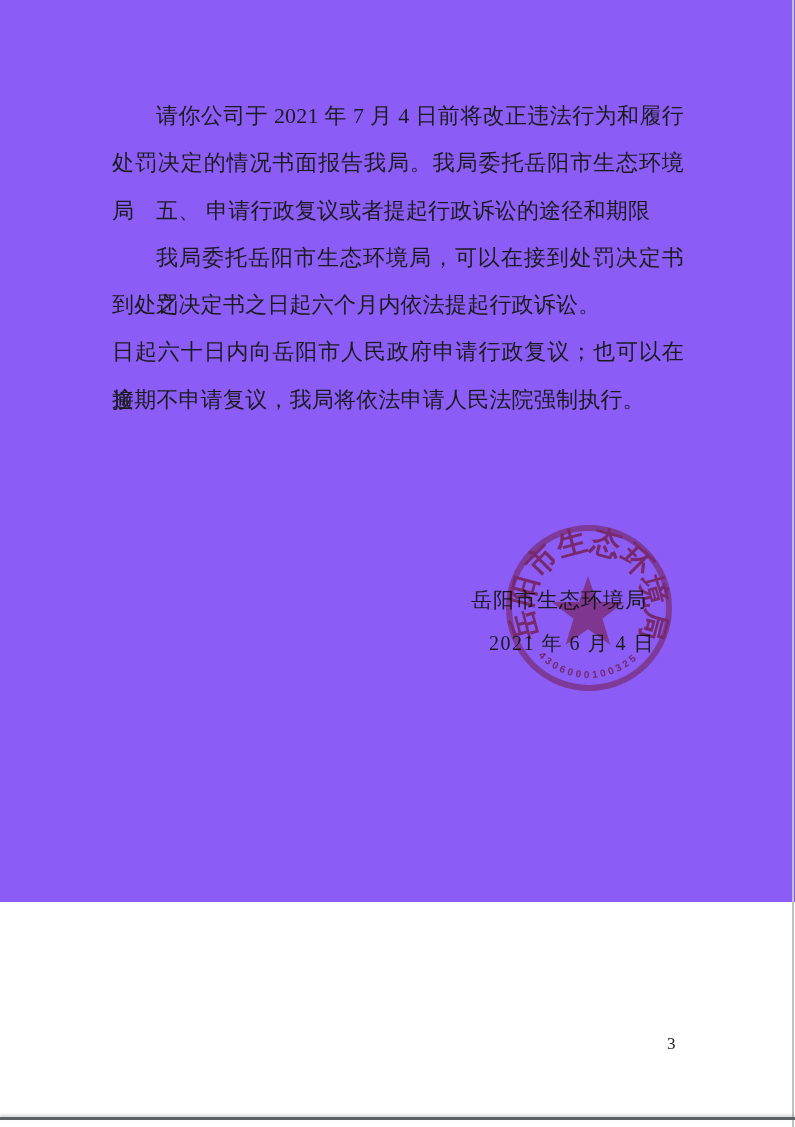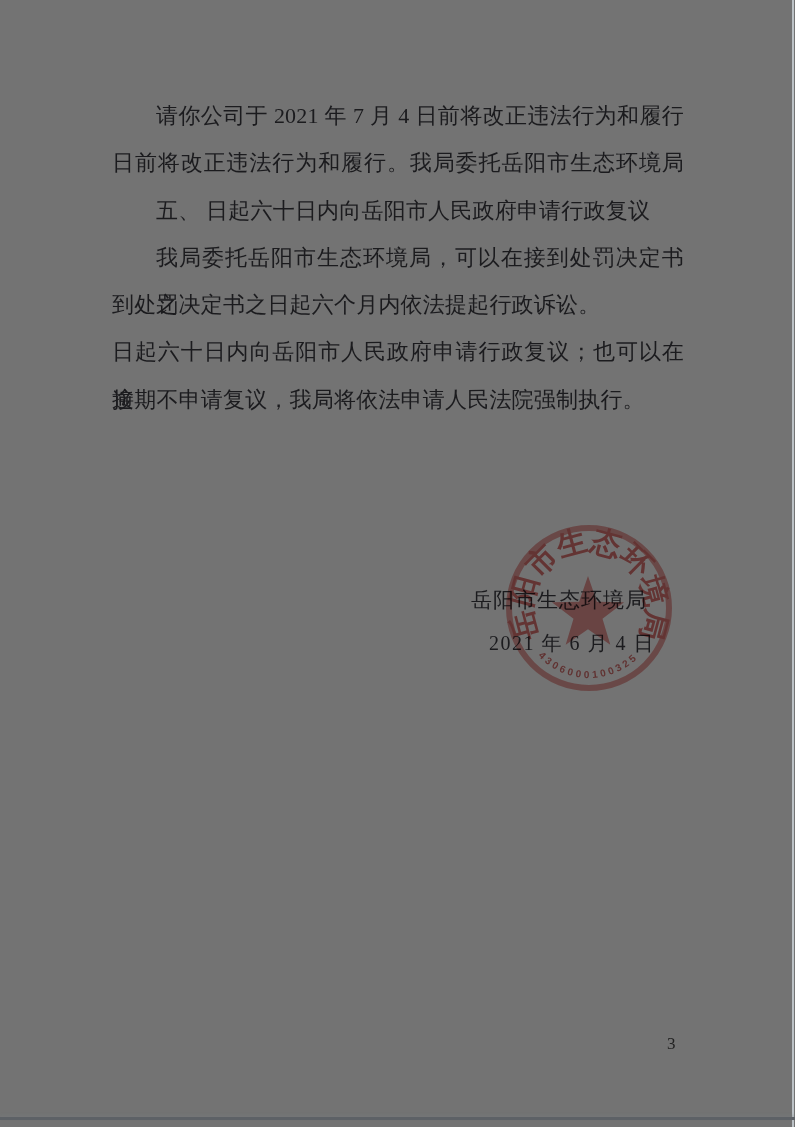--- a/index.html
+++ b/index.html
@@ -4,22 +4,22 @@
 <style>
   html,body{margin:0;padding:0;}
   body{
     width:795px;height:1127px;
     background:#ffffff;
     font-family:"Liberation Serif","DejaVu Serif",serif;
     position:relative;
     overflow:hidden;
   }
   .page{
-    position:absolute;left:0;top:0;width:795px;height:1127px;
-    background:#737373;
+    position:absolute;left:0;top:0;width:795px;height:902px;
+    background:#8b5cf6;
   }
   
   .edge-right{
     position:absolute;top:0;right:1px;width:2px;height:1127px;
     background:#bcc2c6;
   }
   .edge-bottom{
     position:absolute;left:0;top:1117px;width:795px;height:3px;
     background:#5d6166;
     box-shadow:0 -2px 3px rgba(120,125,130,0.35);
@@ -65,22 +65,22 @@
     font-size:17px;color:#222;
   }
 </style>
 </head>
 <body>
 
 <div class="page">
 
   <div class="body-text">
     <div class="line indent just">请你公司于 2021 年 7 月 4 日前将改正违法行为和履行</div>
-    <div class="line just">日前将改正违法行为和履行。我局委托岳阳市生态环境局</div>
-    <div class="line indent">五、 日起六十日内向岳阳市人民政府申请行政复议</div>
+    <div class="line just">处罚决定的情况书面报告我局。我局委托岳阳市生态环境局</div>
+    <div class="line indent">五、 申请行政复议或者提起行政诉讼的途径和期限</div>
     <div class="line indent just">我局委托岳阳市生态环境局，可以在接到处罚决定书之</div>
     <div class="line">到处罚决定书之日起六个月内依法提起行政诉讼。</div>
     <div class="line just">日起六十日内向岳阳市人民政府申请行政复议；也可以在接</div>
     <div class="line">逾期不申请复议，我局将依法申请人民法院强制执行。</div>
   </div>
 
   <div class="signature">岳阳市生态环境局</div>
   <div class="sign-date">2021 年 6 月 4 日</div>
 
   <svg class="seal" viewBox="-100 -100 200 200" xmlns="http://www.w3.org/2000/svg">

